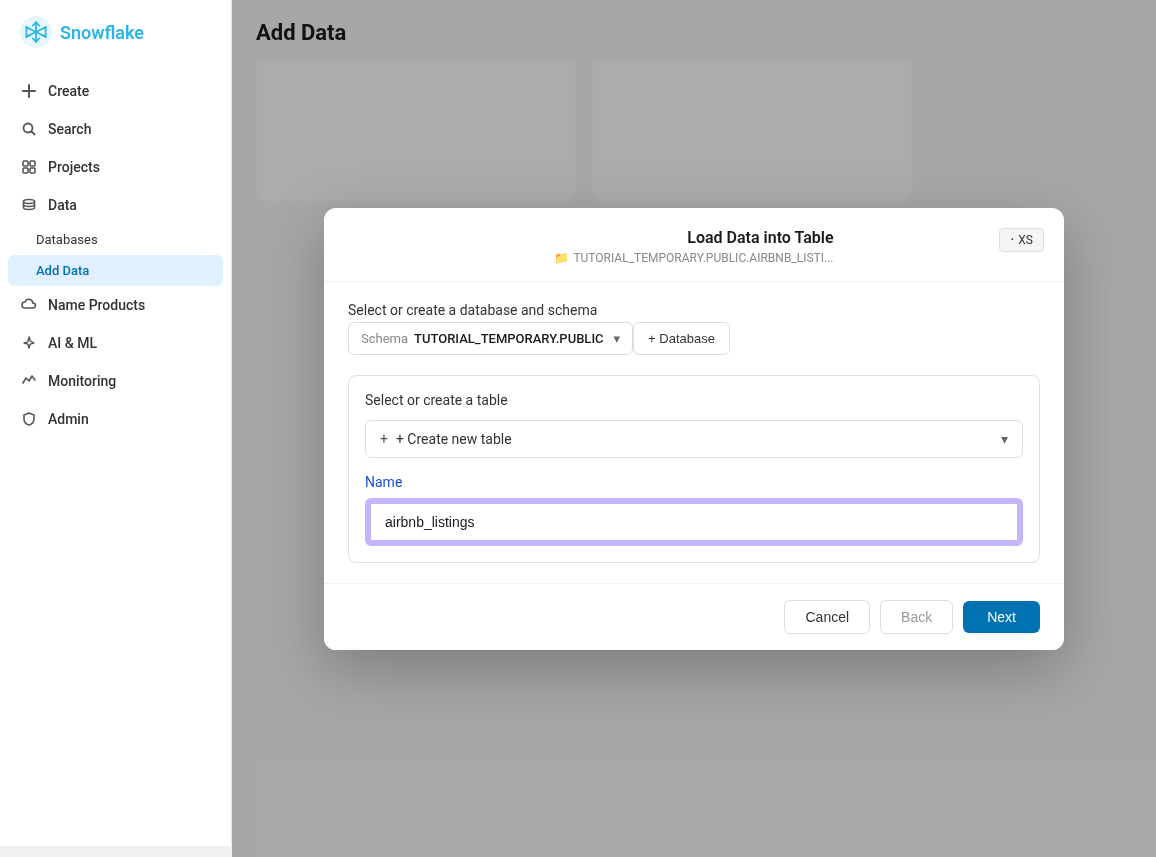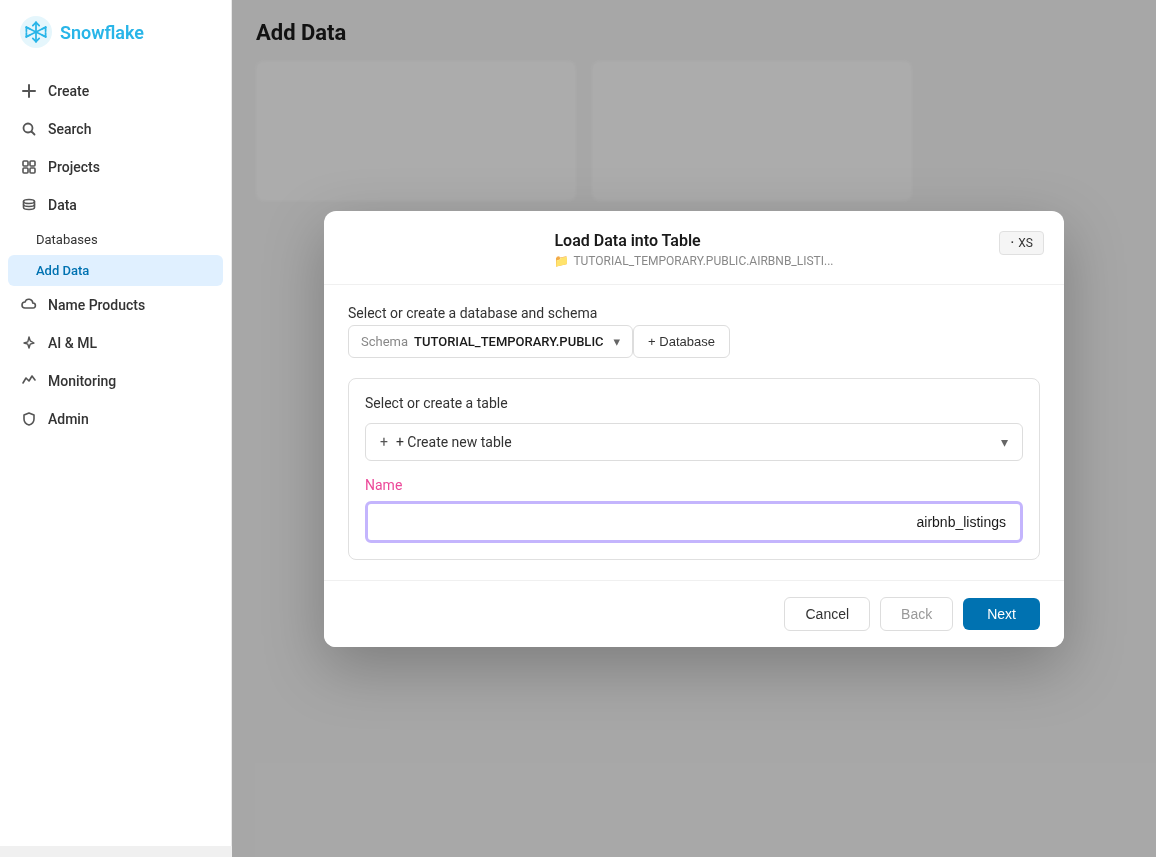--- a/index.html
+++ b/index.html
@@ -135,21 +135,21 @@
     .modal-header {
       display: flex;
       align-items: center;
       justify-content: center;
       padding: 20px 24px 8px;
       position: relative;
       border-bottom: 1px solid #f0f0f0;
       padding-bottom: 16px;
     }
     .modal-title-block {
-      text-align: left;
+      text-align: right;
     }
     .modal-title {
       font-size: 16px;
       font-weight: 600;
       color: #1a1a1a;
     }
     .modal-subtitle {
       font-size: 12px;
       color: #888;
       margin-top: 4px;
@@ -313,32 +313,31 @@
       margin-bottom: 16px;
     }
     .table-dropdown-left {
       display: flex;
       align-items: center;
       gap: 8px;
       color: #333;
     }
     .name-label {
       font-size: 14px;
-      color: #ec4899;
+      color: #1d4ed8;
       margin-bottom: 8px;
     }
     .name-input {
       width: 100%;
-      border: 3px solid #c4b5fd;
+      border: 6px solid #c4b5fd;
       border-radius: 6px;
       padding: 10px 14px;
       font-size: 14px;
       color: #1a1a1a;
       outline: none;
-      text-align: right;
     }
 
     
     .modal-footer {
       padding: 16px 24px;
       display: flex;
       align-items: center;
       justify-content: flex-end;
       gap: 10px;
       border-top: 1px solid #f0f0f0;

